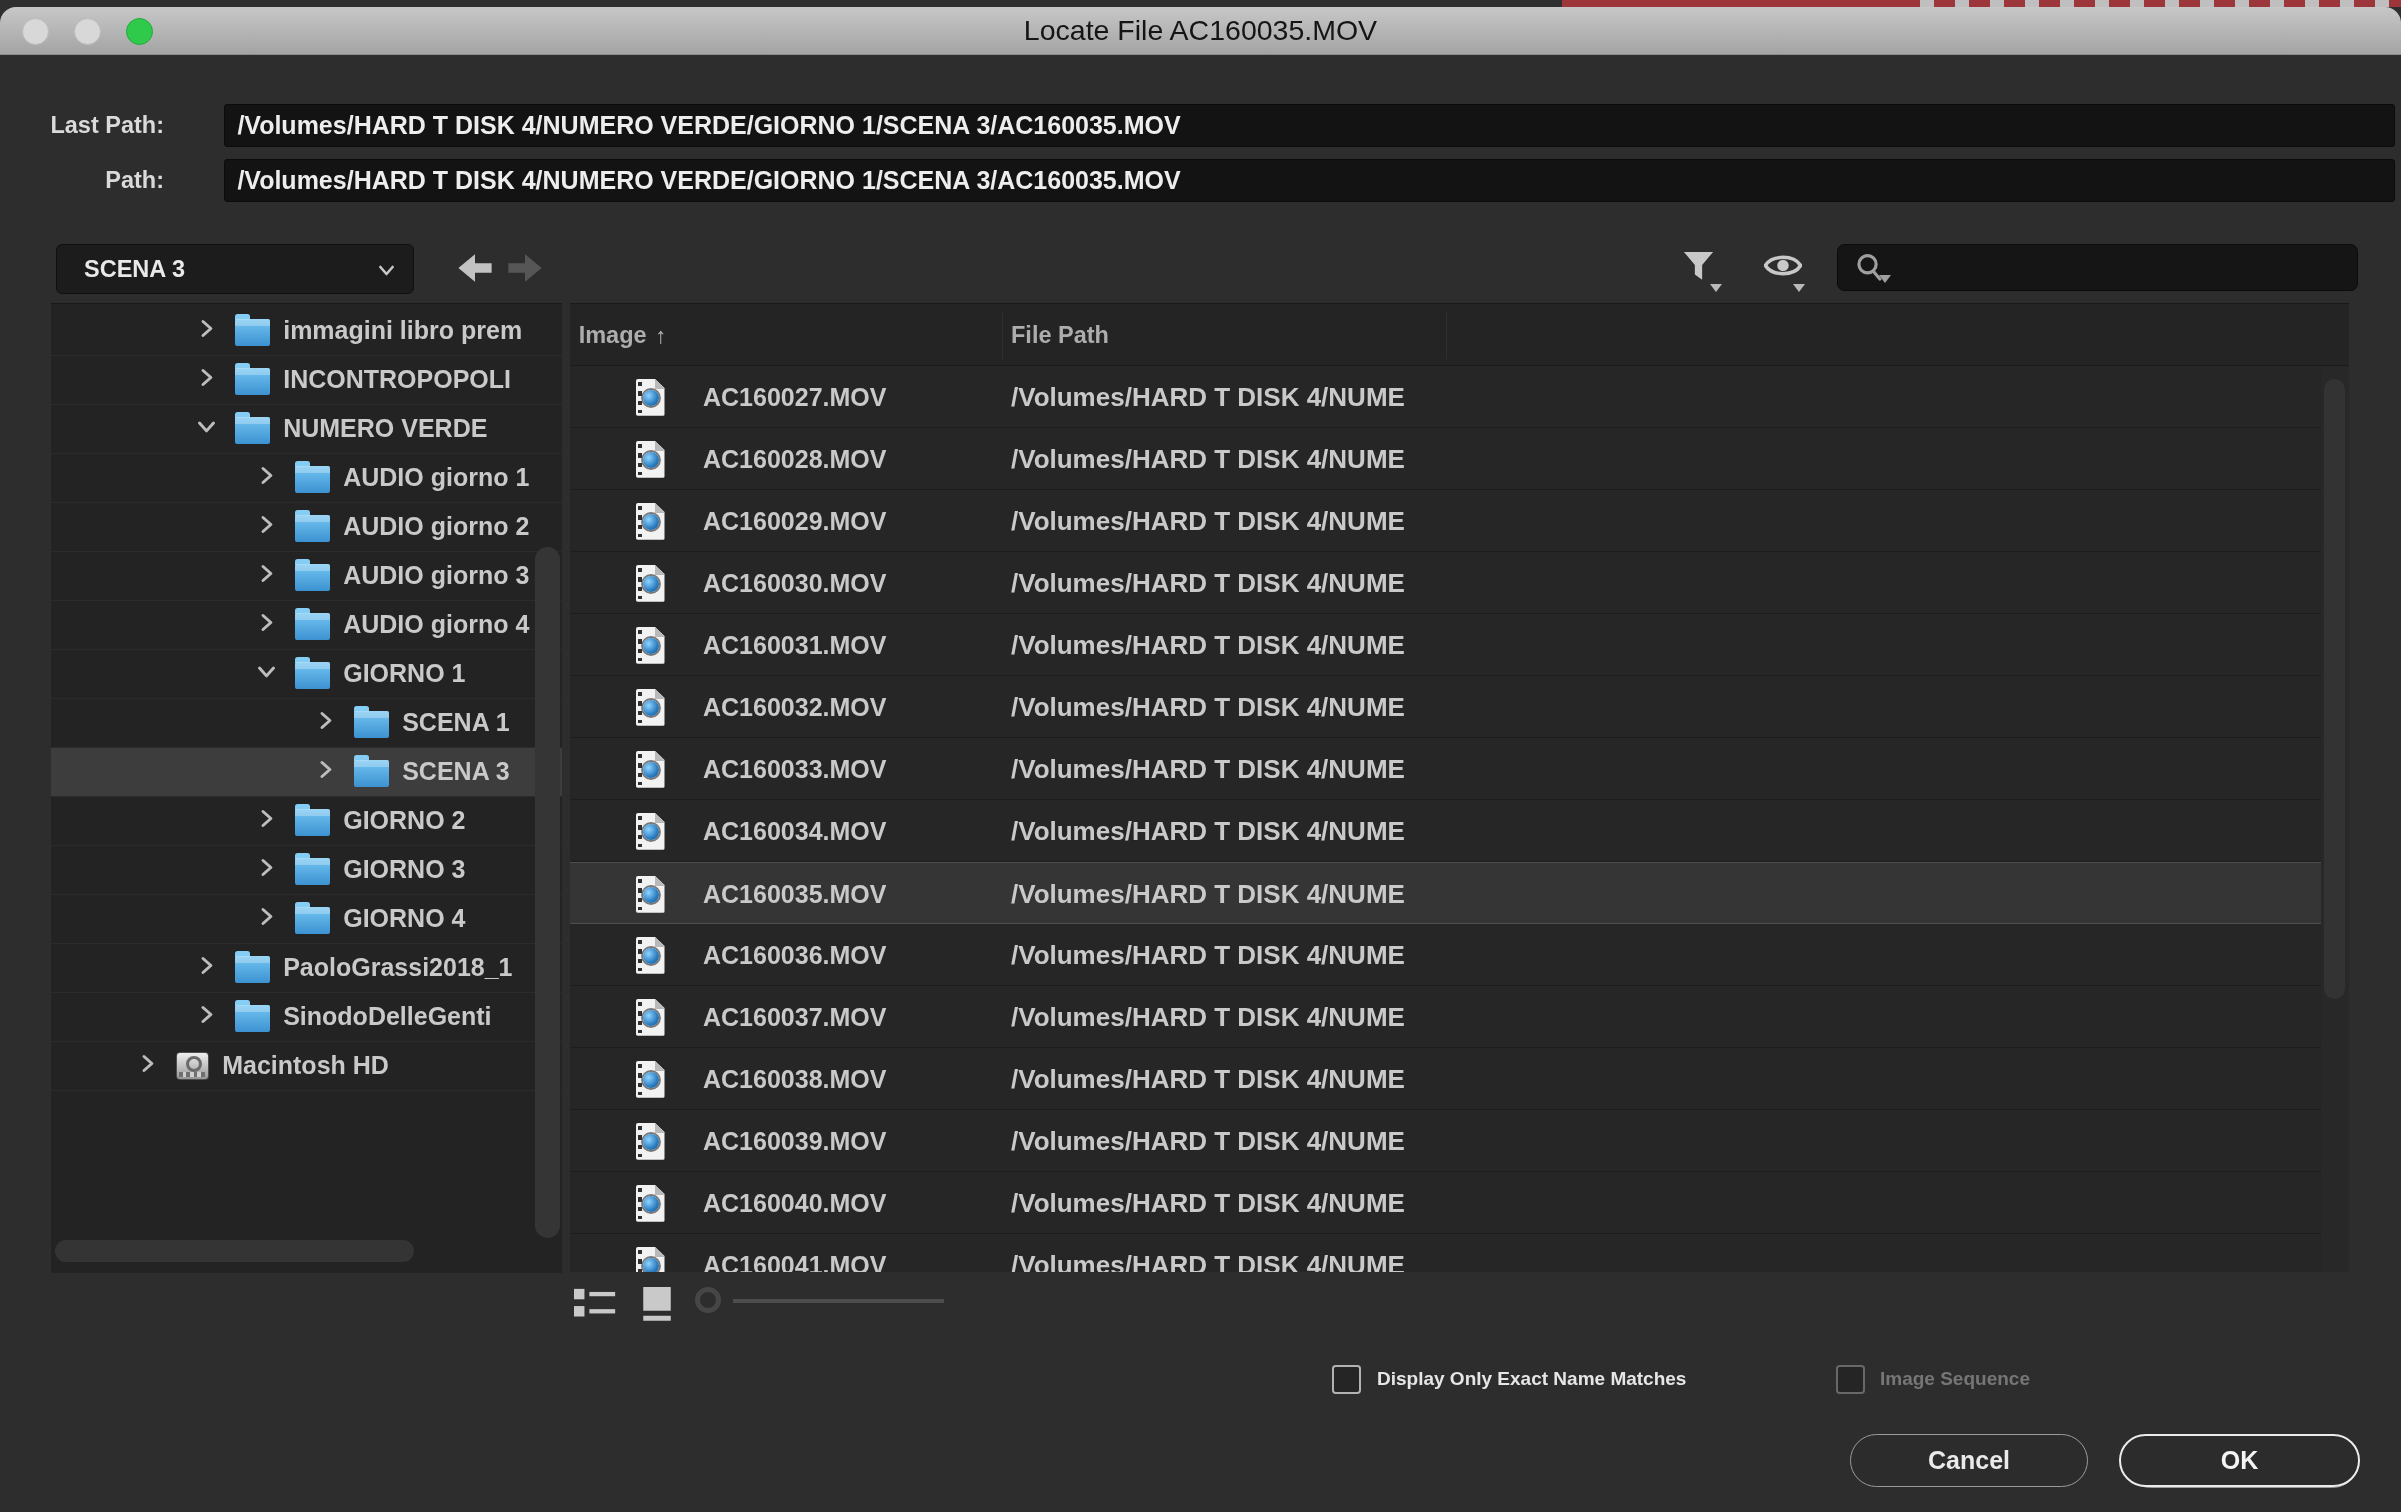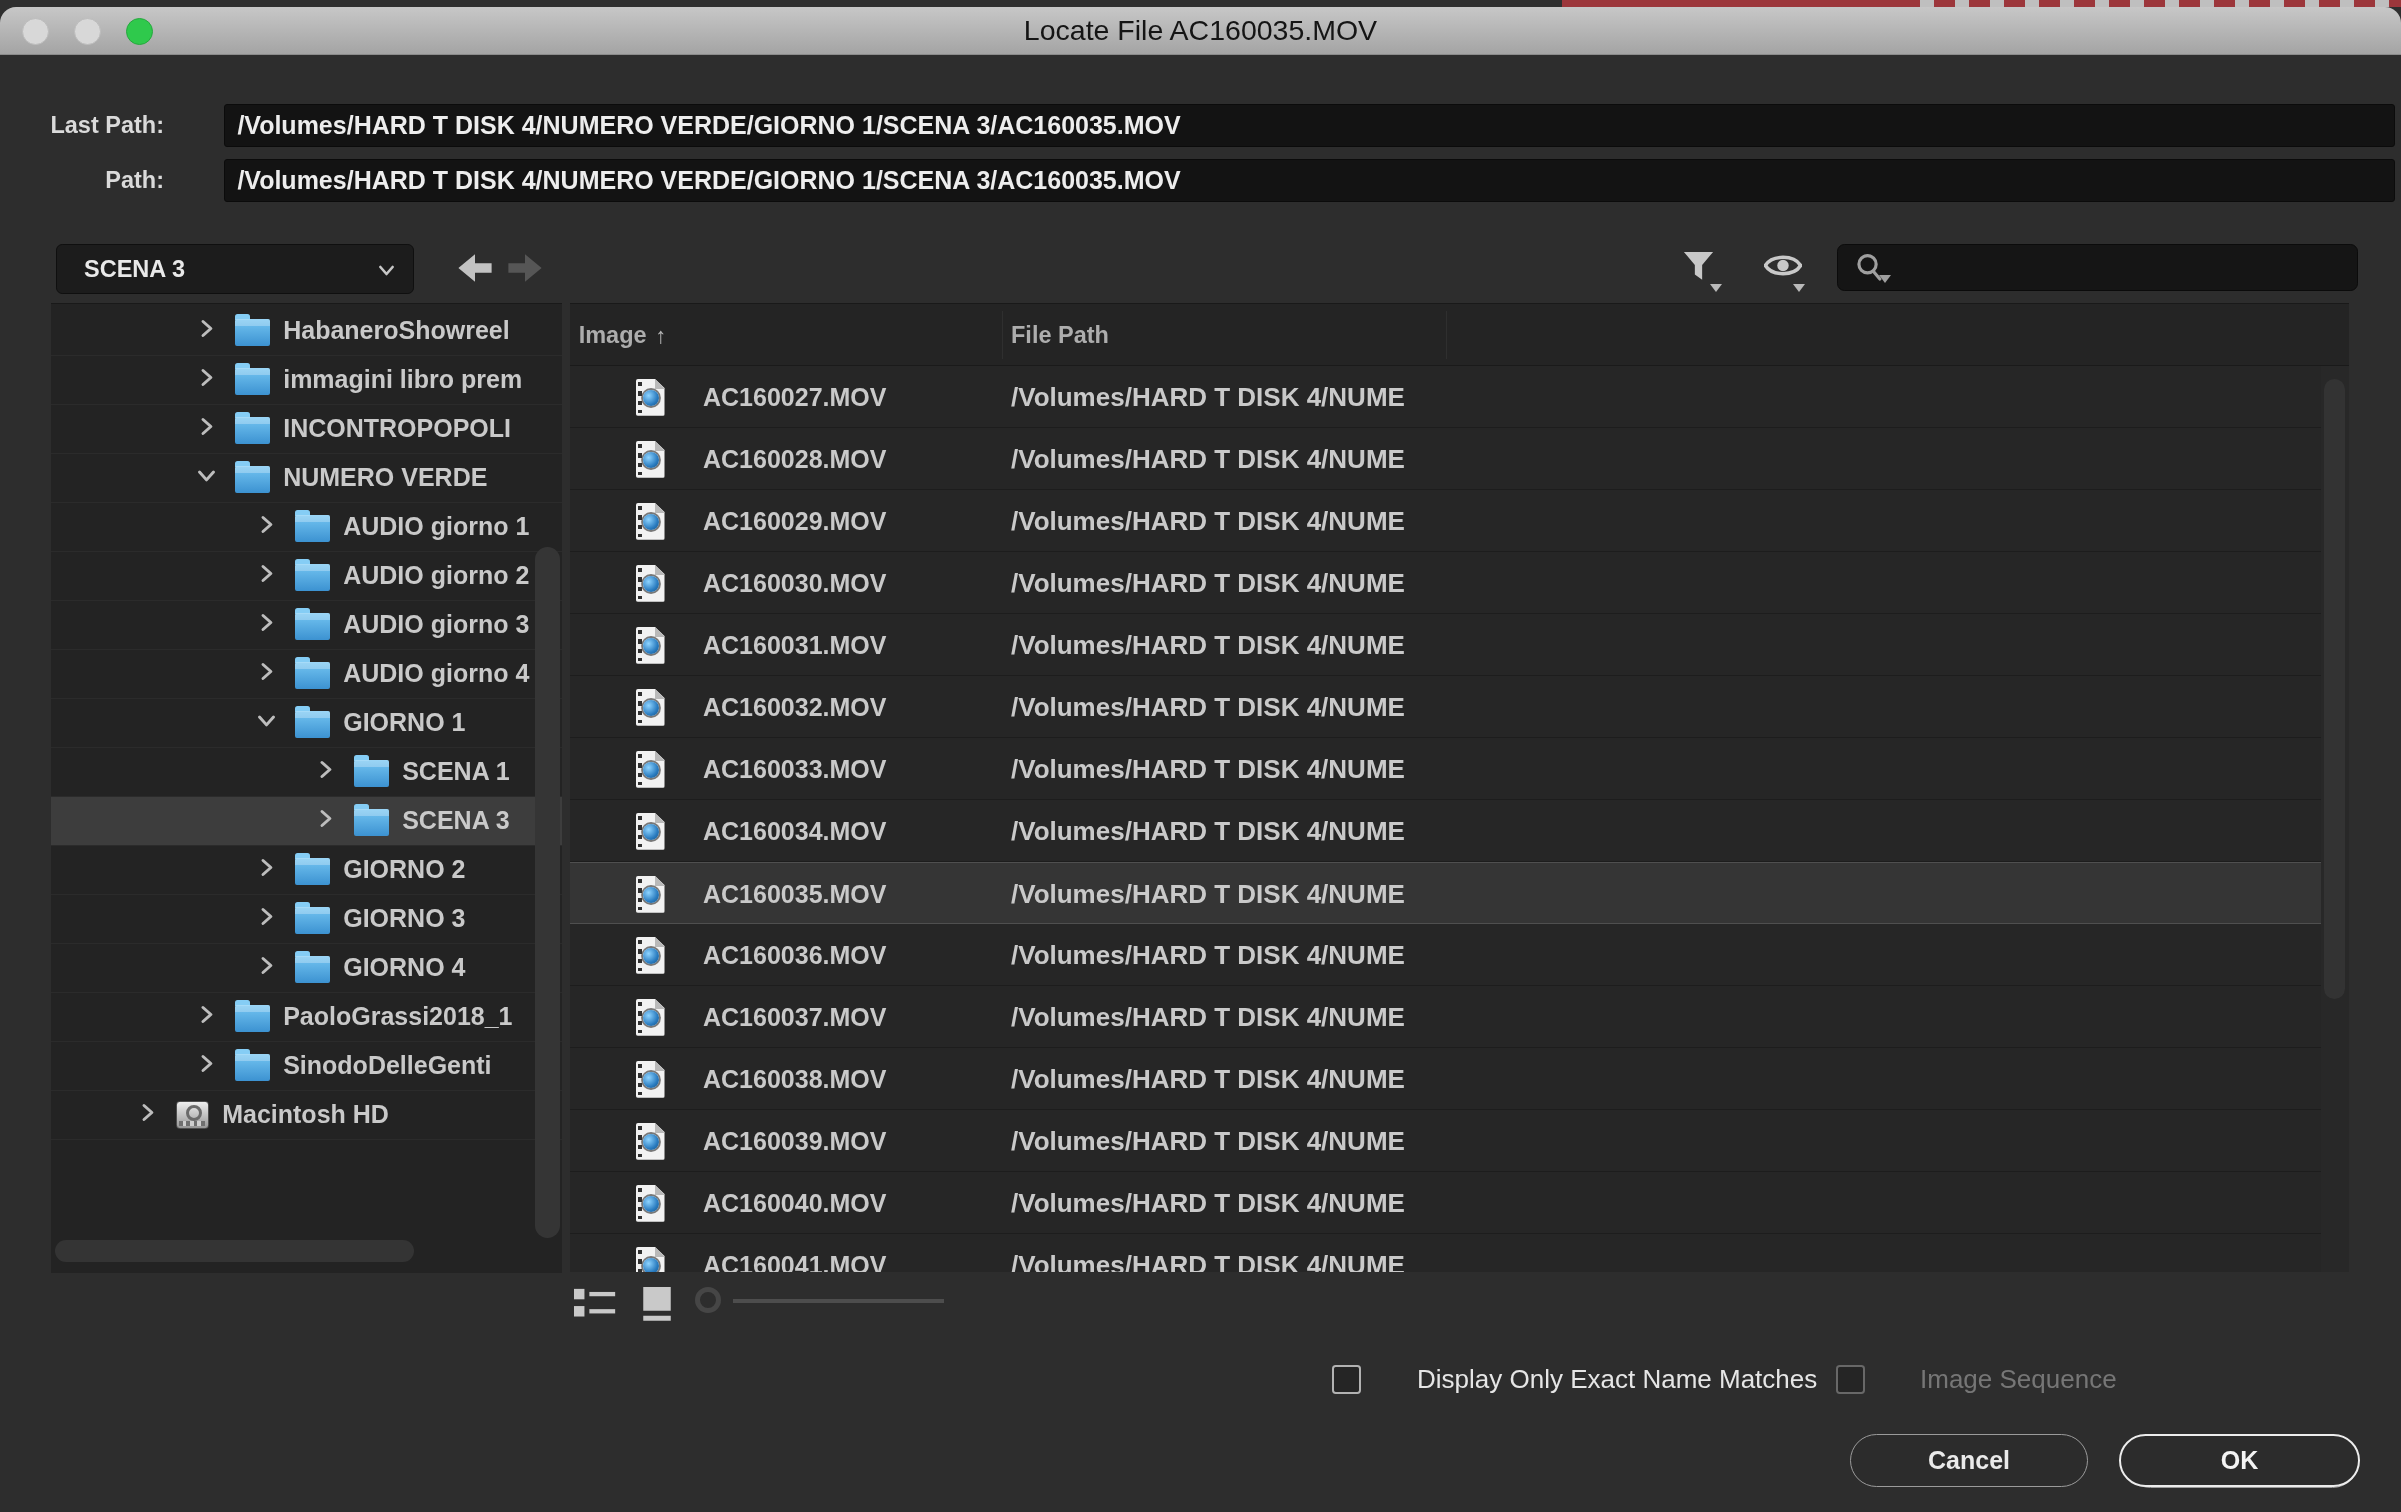--- a/index.html
+++ b/index.html
@@ -117,21 +117,21 @@
   .view-btn { position:absolute; top:1280px; color:#c9c9c9; }
   .view-list { left:574px; width:43px; height:32px; }
   .view-thumb { left:642px; width:35px; height:35px; }
   .slider-knob { position:absolute; left:695px; top:1280px; width:26px; height:26px; border-radius:50%;
                  border:5px solid #464646; background:transparent; }
   .slider-track { position:absolute; left:733px; top:1292px; width:211px; height:3.7px; background:#4d4d4d; }
 
   .checkbox { position:absolute; width:28.5px; height:28.5px; border:2.5px solid #b2b2b2; border-radius:3.7px;
               background:#252525; }
   .checkbox.disabled { border-color:#686868; }
-  .cb-label { position:absolute; font-size:26px; font-weight:400; color:#e6e6e6; line-height:28.5px;margin-left:40px; }
+  .cb-label { position:absolute; font-size:19px; font-weight:700; color:#e6e6e6; line-height:28.5px; }
   .cb-label.disabled { color:#767676; }
   .cb1 { left:1332px; top:1358px; }
   .cb1-lbl { left:1377px; top:1358px; }
   .cb2 { left:1836px; top:1358px; }
   .cb2-lbl { left:1880px; top:1358px; }
 
   .btn { position:absolute; height:53px; border-radius:27px; background:#2c2c2c;
          border:1.9px solid #9b9b9b; color:#eaeaea; font-size:25px; font-weight:700;
          display:flex; align-items:center; justify-content:center; }
   .btn-search { left:2124px; top:1428px; width:235px; }
@@ -207,32 +207,20 @@
           <line x1="15.5" y1="15.5" x2="21" y2="22" stroke="currentColor" stroke-width="2.6" stroke-linecap="round"></line>
         </svg>
         <span class="tri" style="border-top-color:#9f9f9f;"></span>
       </span>
       <span class="sval"></span>
     </div>
   </div>
 
   <div class="tree-panel">
     <div class="tree-rows">
-        <div class="tree-item" style="padding-left: 145px;">
-    <span class="chev">
-      <svg viewBox="0 0 24 24">
-              <path d="M8 4l9 8-9 8" fill="none" stroke="currentColor" stroke-width="3.4" stroke-linecap="round" stroke-linejoin="round"></path>
-            </svg>
-    </span>
-    <span class="icon-folder">
-            <span class="tab"></span>
-          </span>
-
-    <span class="tree-label">HabaneroShowreel</span>
-  </div>
         <div class="tree-item" style="padding-left: 145px;">
     <span class="chev">
       <svg viewBox="0 0 24 24">
               <path d="M8 4l9 8-9 8" fill="none" stroke="currentColor" stroke-width="3.4" stroke-linecap="round" stroke-linejoin="round"></path>
             </svg>
     </span>
     <span class="icon-folder">
             <span class="tab"></span>
           </span>
 

